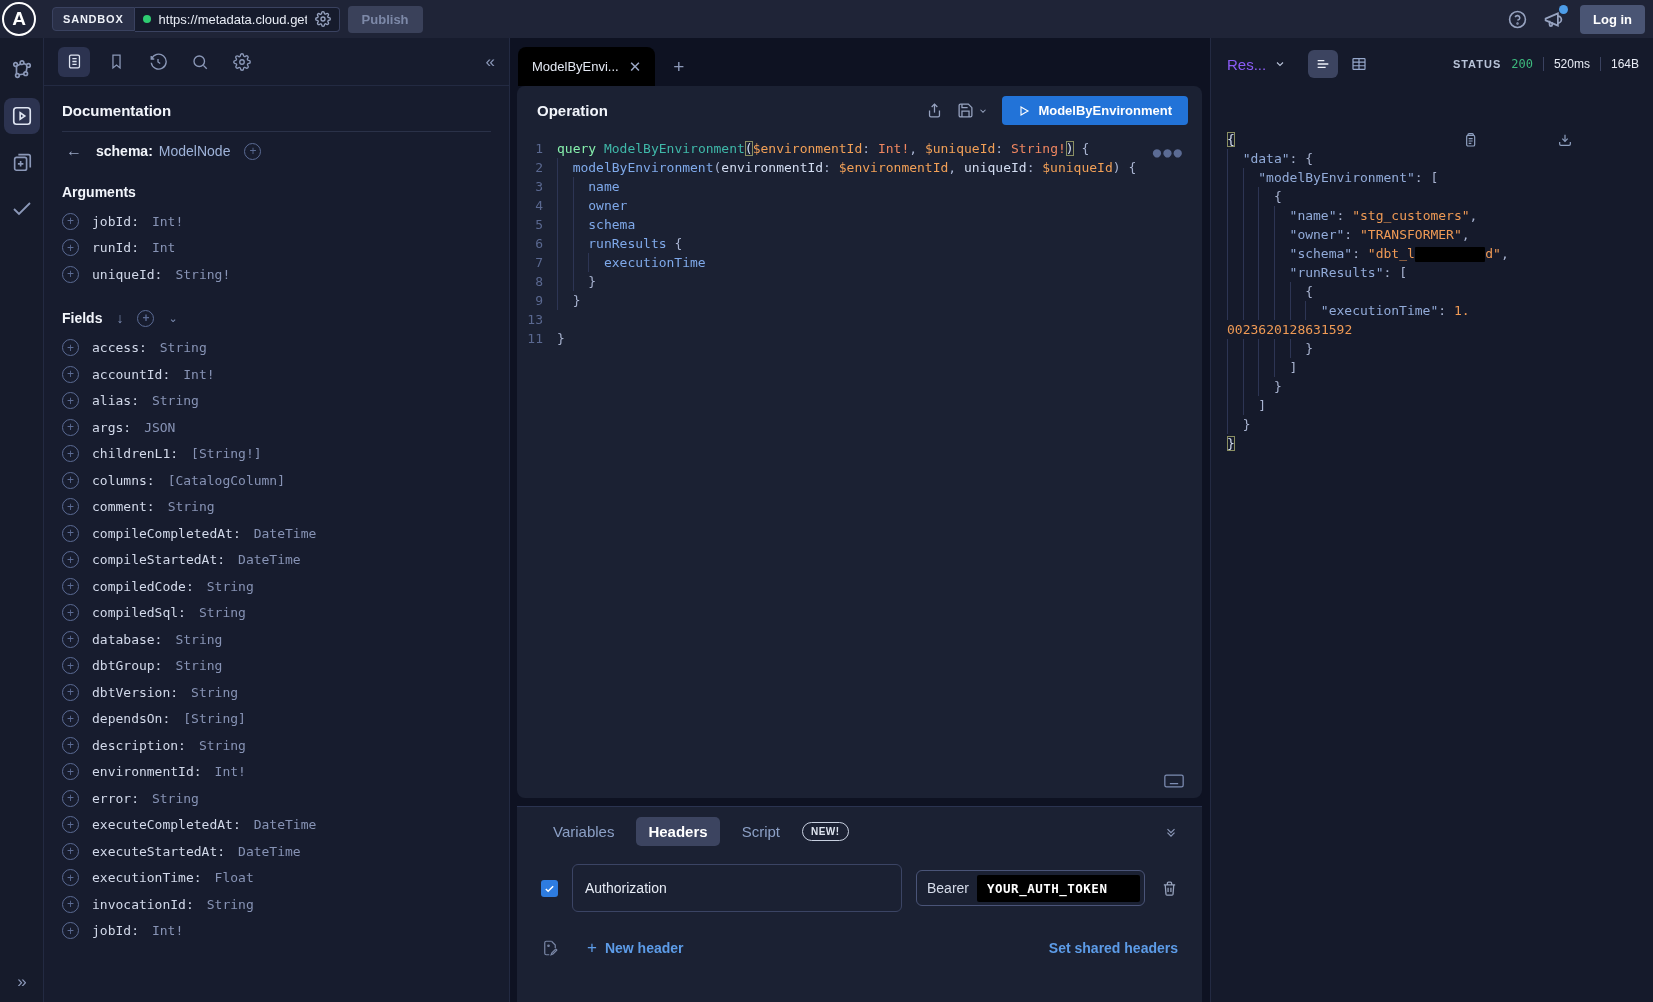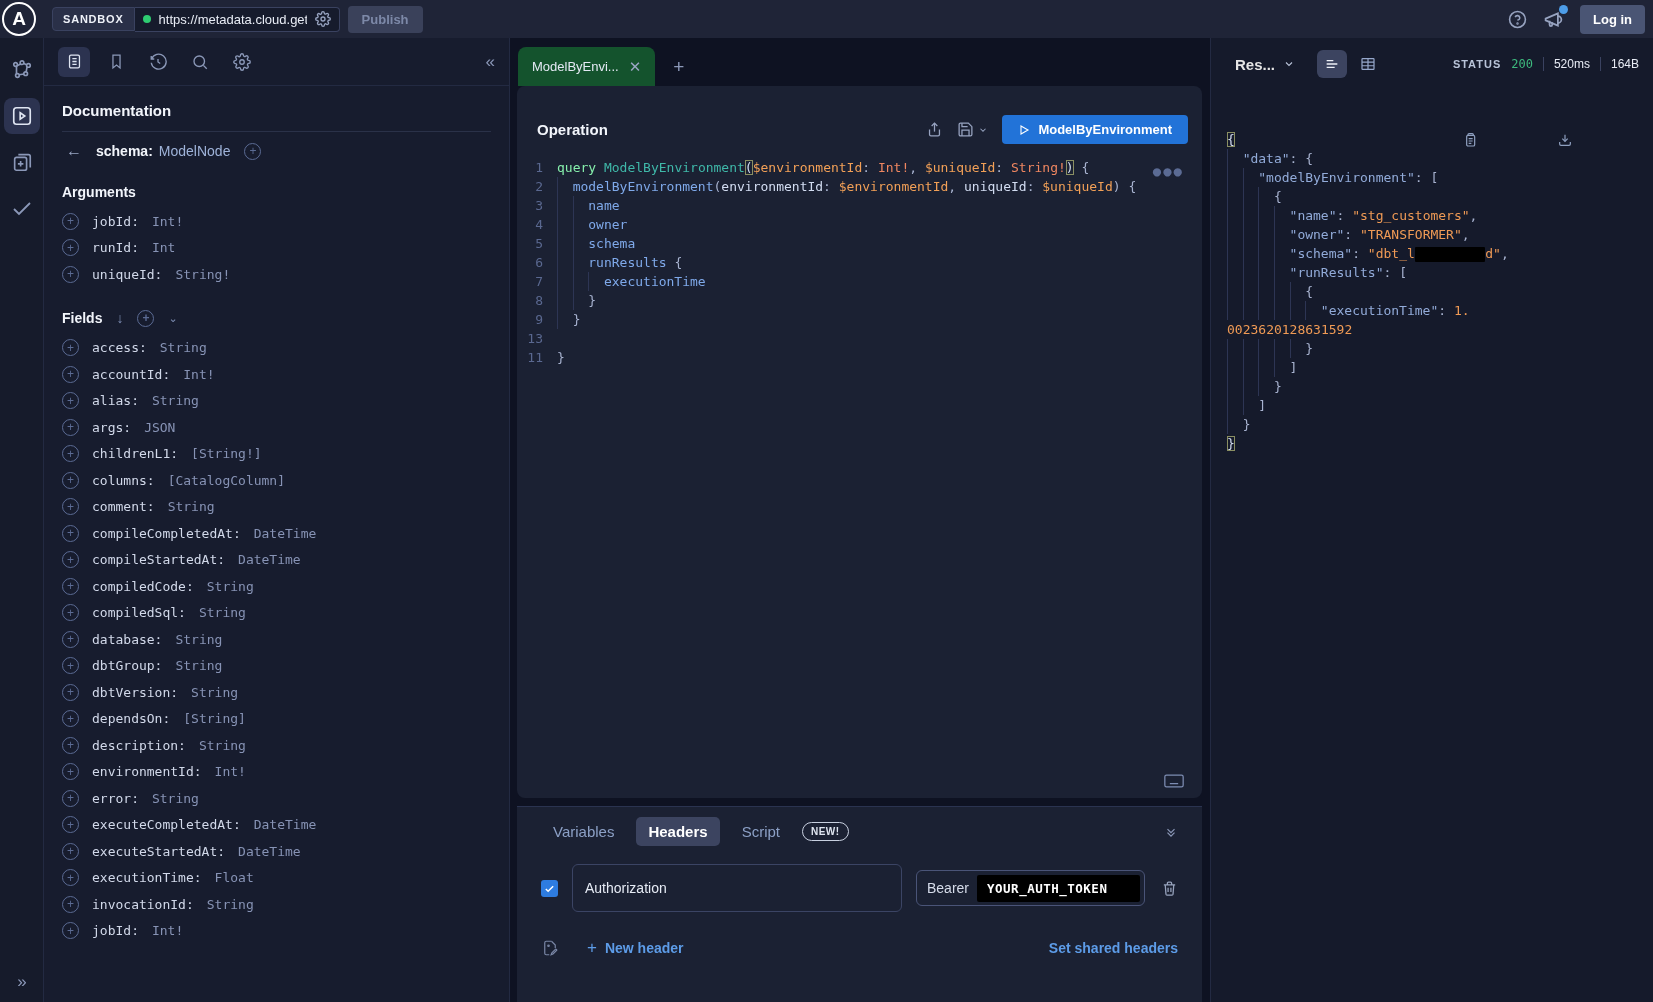--- a/index.html
+++ b/index.html
@@ -55,28 +55,28 @@
   .doc-row { display:flex; align-items:center; gap:13px; height:26.5px; font-family:"DejaVu Sans Mono", monospace; font-size:13px; }
   .plus-circle { width:17px; height:17px; border:1px solid #5b6b94; border-radius:50%; color:#5b6b94; flex:none;
           display:flex; align-items:center; justify-content:center; font-size:12px; line-height:1;
           font-family:"Liberation Sans", sans-serif; }
   .doc-row .fname { color:#d2d9ea; }
   .doc-row .ftype { color:#8793b5; }
 
   
   .center { flex:1; display:flex; flex-direction:column; background:#0e1222; min-width:0; }
   .tabbar { height:48px; display:flex; align-items:flex-end; padding-left:8px; }
-  .tab { background:#14532d; border-radius:8px 8px 0 0; height:39px; display:flex; align-items:center; gap:10px;
+  .tab { background:#000000; border-radius:8px 8px 0 0; height:39px; display:flex; align-items:center; gap:10px;
          padding:7px 14px; font-size:13px; color:#e4e9f4; }
   .tab-close { color:#9aa6c4; font-size:15px; }
   .newtab { color:#8b98b8; font-size:19px; margin:0 0 8px 18px; }
 
   .opcard { background:#1b2133; border-radius:8px; margin:0 8px 0 7px; flex:1; display:flex; flex-direction:column;
             position:relative; min-height:0; }
-  .op-header { display:flex; align-items:center; padding:29px 14px 10px 20px; }
+  .op-header { display:flex; align-items:center; padding:10px 14px 10px 20px; }
   .op-title { font-size:15px; font-weight:bold; color:#f2f5fb; }
   .op-actions { margin-left:auto; display:flex; align-items:center; gap:14px; }
   .save-group { display:flex; align-items:center; gap:4px; color:#97a3c0; }
   .run-btn { background:#2273d8; color:#fff; border:none; border-radius:4px; font-size:13px; font-weight:bold;
              display:flex; align-items:center; gap:8px; padding:7px 16px; }
   .code-area { flex:1; position:relative; font-family:"DejaVu Sans Mono", monospace; font-size:13px; line-height:19px;
              padding-top:4px; overflow:hidden; }
   .code-line { display:flex; }
   .code-line .ln { width:40px; text-align:right; padding-right:14px; color:#5a6890; flex:none; user-select:none; }
   .code-text { white-space:pre; }
@@ -113,21 +113,21 @@
   .hdr-foot { display:flex; align-items:center; margin-top:26px; gap:16px; }
   .doc-edit-icon { color:#7a87a6; }
   .newheader-link { color:#5d9ce8; font-size:14px; font-weight:bold; display:flex; align-items:center; gap:8px; margin-left:12px; }
   .newheader-link .plus { font-size:17px; font-weight:normal; }
   .shared-link { margin-left:auto; color:#5d9ce8; font-size:14px; font-weight:bold; }
 
   
   .respanel { width:443px; background:#151a2b; border-left:1px solid #232a42; display:flex; flex-direction:column;
               padding:12px 14px 0 16px; }
   .resp-header { display:flex; align-items:center; gap:8px; }
-  .resp-title { font-size:15px; font-weight:bold; color:#e5e5e5;margin-left:8px; }
+  .resp-title { font-size:15px; font-weight:normal; color:#8b5cf6; }
   .resp-chev { color:#b9c4d9; }
   .view-toggle { display:flex; align-items:center; gap:6px; margin-left:14px; }
   .vt-btn { width:30px; height:28px; border-radius:6px; display:flex; align-items:center; justify-content:center; color:#96a8cc; }
   .vt-btn.active { background:#3c4460; color:#eef1f8; }
   .resp-meta { margin-left:auto; display:flex; align-items:center; gap:10px; }
   .meta-label { font-size:11px; letter-spacing:1px; color:#b9c4d9; font-weight:bold; }
   .status-ok { font-size:12px; color:#3dba7e; font-family:"DejaVu Sans Mono", monospace; }
   .meta-val { font-size:12px; color:#e8ecf5; }
   .meta-div { width:1px; height:14px; background:#3a4260; }
   .resp-body { position:relative; margin-top:14px; font-family:"DejaVu Sans Mono", monospace; font-size:13px;

